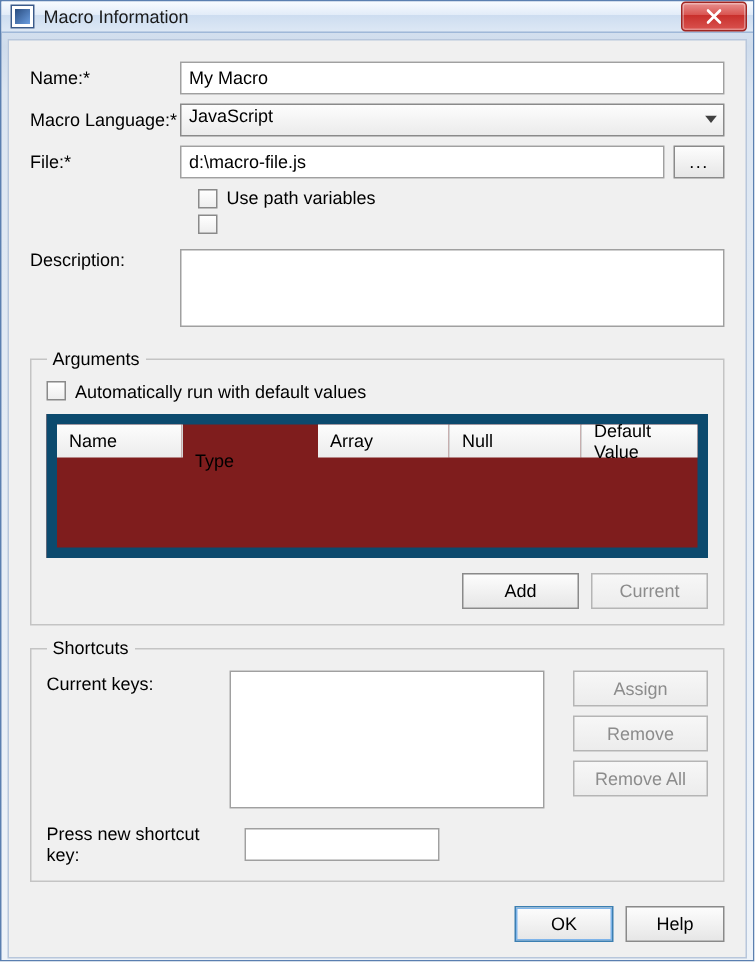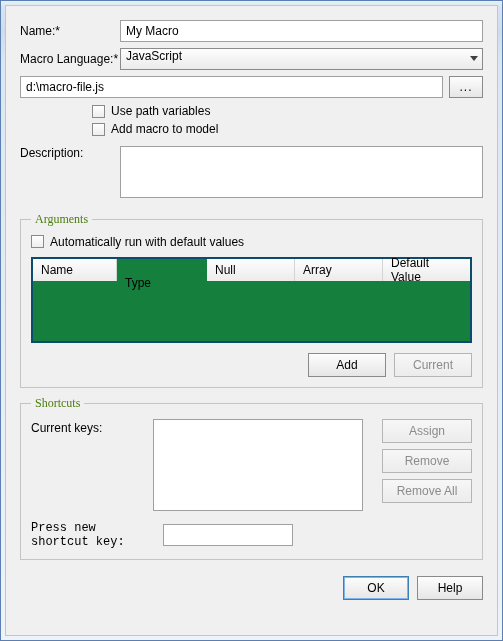--- a/index.html
+++ b/index.html
@@ -96,21 +96,21 @@
   .browse-btn {
     width: 34px; height: 22px;
     margin-left: 6px;
     border: 1px solid #8a8a8a;
     background: linear-gradient(#fdfdfd, #e6e6e6);
     display: flex; align-items: center; justify-content: center;
     letter-spacing: 1px;
   }
   .check-row {
     display: flex; align-items: center;
-    margin-left: 72px;
+    margin-left: 112px;
     margin-bottom: 4px;
     gap: 6px;
   }
   .chk {
     width: 13px; height: 13px;
     border: 1px solid #8a8a8a;
     background: linear-gradient(#fff, #eee);
   }
   .desc-row { align-items: flex-start; margin-top: 6px; }
   .textarea {
@@ -123,30 +123,29 @@
     padding: 3px 5px;
   }
 
   fieldset {
     border: 1px solid #c4c4c4;
     margin: 8px 0 0 0;
     padding: 8px 10px 10px 10px;
   }
   legend {
     padding: 0 4px;
-    color: #4d7c0f;
-    font-family: Liberation Serif, serif;
+    color: #000000;
   }
   .auto-row {
     display: flex; gap: 6px;
     margin-bottom: 8px;
   }
   .args-table {
-    border: 2px solid #0c4a6e;
-    background: #15803d;
+    border: 7px solid #0c4a6e;
+    background: #7f1d1d;
   }
   .args-head {
     display: flex;
     height: 22px;
   }
   .args-head .col {
     border-right: 1px solid #d4d4d4;
     background: linear-gradient(#fdfdfd, #ececec);
     display: flex; align-items: center;
     padding: 0 8px;
@@ -193,21 +192,20 @@
   }
   .sc-btns {
     display: flex; flex-direction: column; gap: 6px;
     flex: 1;
     align-items: flex-end;
   }
   .sc-btns .btn { width: 90px; }
   .sc-row2 {
     display: flex; align-items: center; gap: 6px;
     margin-top: 10px;
-    font-family: Liberation Mono, monospace;
   }
   .sc-row2 .lbl2 { width: 126px; }
   .sc-row2 .text-input { width: 130px; flex: none; }
 
   .bottom-bar {
     display: flex; justify-content: flex-end;
     gap: 8px;
     margin-top: 10px;
     padding-top: 6px;
   }
@@ -216,71 +214,80 @@
   }
   .default-btn {
     border: 1px solid #3c7fb1;
     box-shadow: 0 0 0 1px #7eb4ea inset;
   }
 </style>
 </head>
 <body>
 
 <div class="window">
+  <div class="titlebar">
+    <span class="app-icon"></span>
+    <span class="title-text">Macro Information</span>
+    <div class="close-btn">
+      <svg viewBox="0 0 10 10">
+        <path d="M1 1 L9 9 M9 1 L1 9" stroke="#fff" stroke-width="1.8" stroke-linecap="round"></path>
+      </svg>
+    </div>
+  </div>
 
   <div class="client">
 
     <div class="form-row">
       <span class="lbl">Name:*</span>
       <input class="text-input" type="text" value="My Macro" style="">
     </div>
 
     <div class="form-row">
       <span class="lbl">Macro Language:*</span>
       <div class="combo">
         <span>JavaScript</span>
         <svg class="combo-arrow" width="8" height="6" viewBox="0 0 8 6">
           <path d="M0 0 L8 0 L4 5 Z" fill="#404040"></path>
         </svg>
       </div>
     </div>
 
     <div class="form-row">
+      <span class="lbl">File:*</span>
       <input class="text-input" type="text" value="d:\macro-file.js" style="">
       <div class="browse-btn">
         <span>...</span>
       </div>
     </div>
 
     <div class="check-row">
       <span class="chk"></span>
       <span>Use path variables</span>
     </div>
     <div class="check-row">
       <span class="chk"></span>
-      <span>Add macro to model</span>
     </div>
 
     <div class="form-row desc-row">
       <span class="lbl">Description:</span>
       <textarea class="textarea" style=""></textarea>
     </div>
 
     <fieldset>
       <legend>Arguments</legend>
       <div class="auto-row">
         <span class="chk"></span>
         <span>Automatically run with default values</span>
       </div>
       <div class="args-table">
         <div class="args-head">
           <div class="col col-name">Name</div>
           <div class="col col-type">Type</div>
+          <div class="col col-array">Array</div>
           <div class="col col-null">Null</div>
-          <div class="col col-array">Array</div>
           <div class="col col-default">Default Value</div>
         </div>
         <div class="args-body"></div>
       </div>
       <div class="args-buttons">
         <div class="btn underline-first">Add</div>
         <div class="btn disabled">Current</div>
       </div>
     </fieldset>
 

